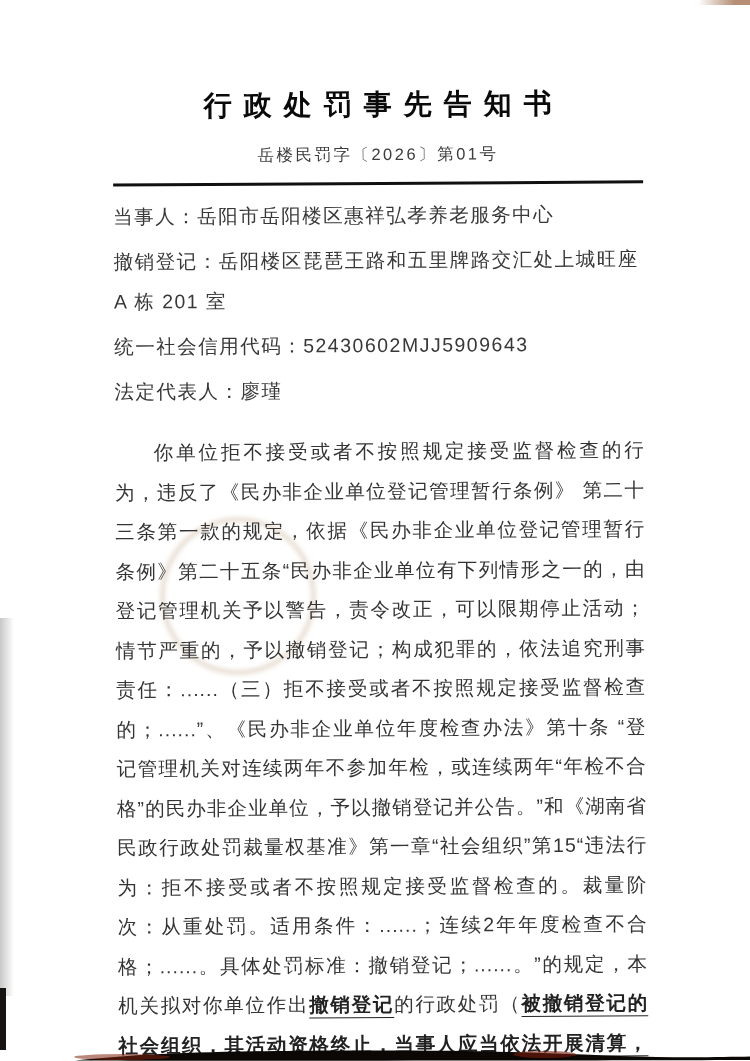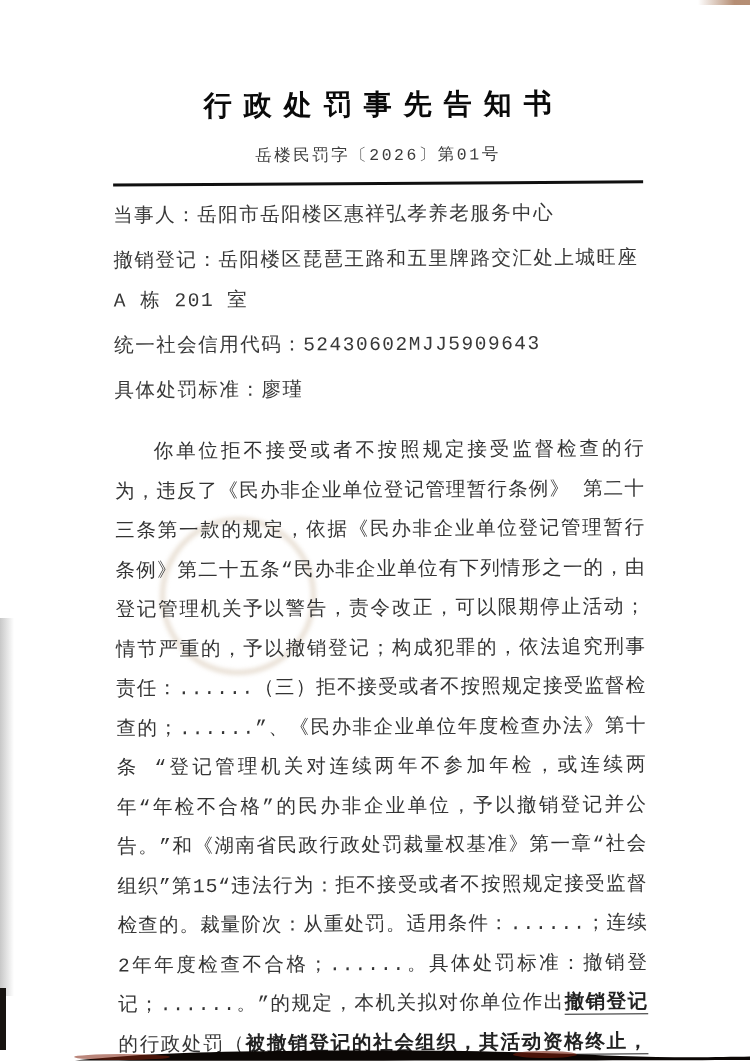--- a/index.html
+++ b/index.html
@@ -6,21 +6,21 @@
     margin: 0;
     padding: 0;
     background: #ffffff;
   }
   .page {
     position: relative;
     width: 750px;
     height: 1061px;
     background: #ffffff;
     overflow: hidden;
-    font-family: Liberation Mono, monospace;
+    font-family: Liberation Sans, sans-serif;
     color: #2e2e2e;
   }
   .content {
     position: absolute;
     left: 0;
     top: 0;
     right: 0;
     padding: 0 108px 0 112px;
     transform: rotate(-0.35deg);
     transform-origin: 50% 0;
@@ -131,21 +131,21 @@
   <div class="edge-left-black"></div>
 
   <div class="content">
     <h1 class="doc-title">行政处罚事先告知书</h1>
     <div class="doc-number">岳楼民罚字〔2026〕第01号</div>
     <div class="divider"></div>
     <div class="meta" id="meta">
         <div class="meta-row"><span>当事人：</span><span>岳阳市岳阳楼区惠祥弘孝养老服务中心</span></div>
         <div class="meta-row"><span>撤销登记：</span><span>岳阳楼区琵琶王路和五里牌路交汇处上城旺座 A 栋 201 室</span></div>
         <div class="meta-row"><span>统一社会信用代码：</span><span>52430602MJJ5909643</span></div>
-        <div class="meta-row"><span>具体处罚标准：</span><span>廖瑾</span></div>
+        <div class="meta-row"><span>法定代表人：</span><span>廖瑾</span></div>
       </div>
     <p class="body-text" id="body"><span class="seg-regular">你单位拒不接受或者不按照规定接受监督检查的行为，违反了《民办非企业单位登记管理暂行条例》 第二十三条第一款的规定，依据《民办非企业单位登记管理暂行条例》第二十五条“民办非企业单位有下列情形之一的，由登记管理机关予以警告，责令改正，可以限期停止活动；情节严重的，予以撤销登记；构成犯罪的，依法追究刑事责任：......（三）拒不接受或者不按照规定接受监督检查的；......”、《民办非企业单位年度检查办法》第十条 “登记管理机关对连续两年不参加年检，或连续两年“年检不合格”的民办非企业单位，予以撤销登记并公告。”和《湖南省民政行政处罚裁量权基准》第一章“社会组织”第15“违法行为：拒不接受或者不按照规定接受监督检查的。裁量阶次：从重处罚。适用条件：......；连续2年年度检查不合格；......。具体处罚标准：撤销登记；......。”的规定，本机关拟对你单位作出</span><span class="seg-bold-underline">撤销登记</span><span class="seg-regular">的行政处罚（</span><span class="seg-bold-underline">被撤销登记的社会组织，其活动资格终止，当事人应当依法开展清算，并在清算完成之日起十五日内向登记机关申请办理注销登记。同时登记机关可依据《湖南省社会组织信用信息管理办法》第十二条：“登记管理机关应当将有下列情形之一的社会组织列入严重违法失信名单：......（七）被登记管理机关作出撤销登记决定的；......”将其列入严重违法失信名单</span></p>
   </div>
 
   <svg class="edge-bottom" viewBox="0 0 750 18" preserveAspectRatio="none" xmlns="http://www.w3.org/2000/svg">
     <path d="M75,17.5 C140,11 190,8 350,7.5 C470,7.2 530,9 620,13 C670,14.8 720,14.2 750,13.5 L750,17 C600,17.6 200,18 75,17.5 Z" fill="#0b0705"></path>
     <ellipse cx="122" cy="14" rx="48" ry="3" fill="rgba(130,35,15,0.55)"></ellipse>
     <ellipse cx="545" cy="11.5" rx="32" ry="3.5" fill="rgba(120,30,12,0.6)"></ellipse>
   </svg>
 

